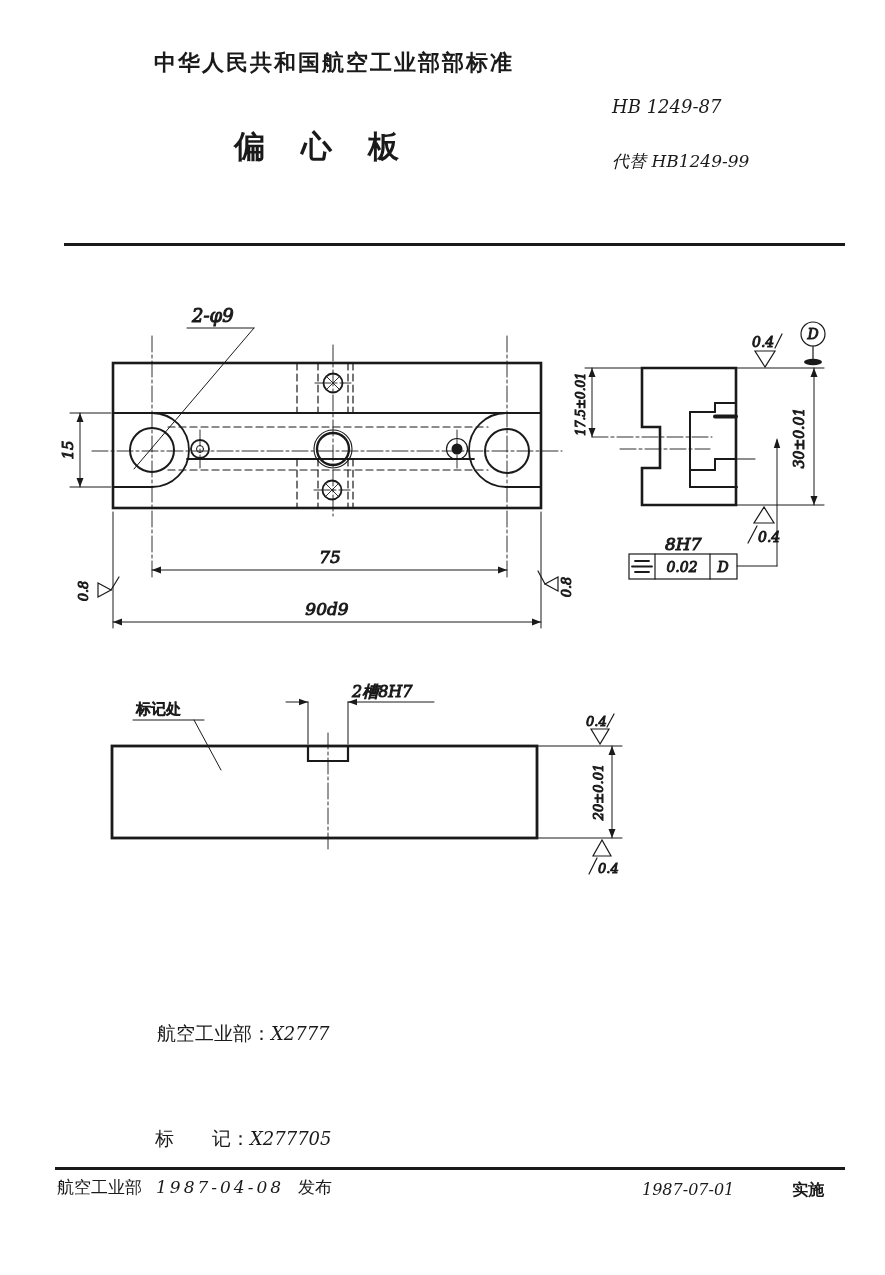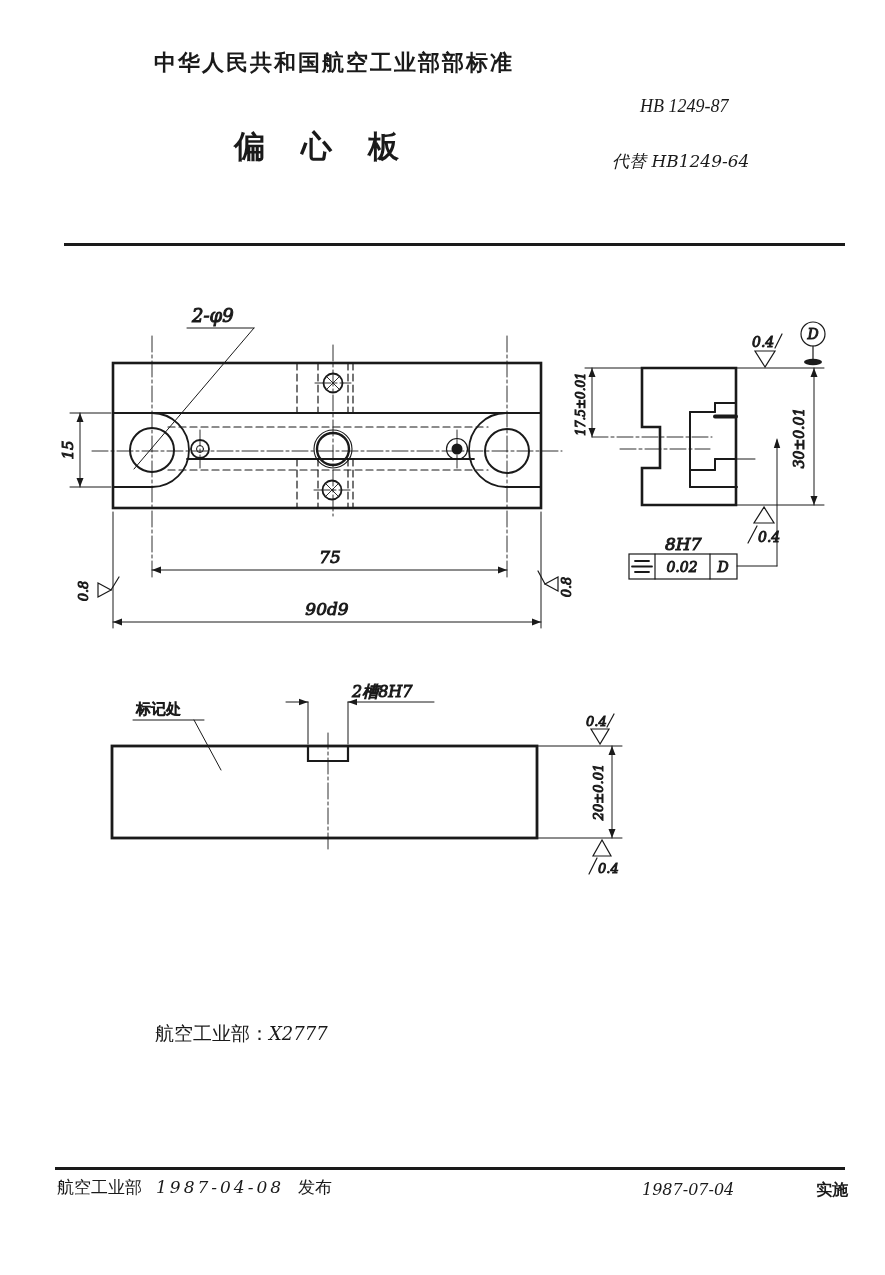--- a/index.html
+++ b/index.html
@@ -2,45 +2,45 @@
 <html><head>
 <meta charset="utf-8">
 <style>
   html,body{margin:0;padding:0;background:#e8e8e8;}
   #page{position:relative;width:885px;height:1275px;background:#ffffff;overflow:hidden;
         font-family:"Liberation Sans",sans-serif;color:#1a1a1a;text-align:center;}
   .abs{position:absolute;}
   .cjk{font-family:"Liberation Sans",sans-serif;}
   .hw{font-family:"DejaVu Serif",serif;font-style:italic;}
   #org-line{left:154px;top:48px;font-size:22px;font-weight:bold;letter-spacing:2px;}
-  #std-no{left:640px;top:96px;font-size:18px;font-family:Liberation Serif, serif;}
+  #std-no{left:612px;top:96px;font-size:18px;}
   #doc-title{left:234px;top:126px;font-size:31px;font-weight:bold;letter-spacing:36px;}
   #supersedes{left:612px;top:150px;font-size:17px;}
   #head-rule{left:64px;top:243px;width:781px;height:3px;background:#1a1a1a;}
   svg text{fill:#1a1a1a;}
   svg .hw{font-family:"DejaVu Serif",serif;font-style:italic;}
   svg .cjk{font-family:"Liberation Sans",sans-serif;}
   #notes{left:155px;top:946px;font-size:19px;line-height:35px;white-space:pre;}
   #notes .hw{font-size:18px;margin-top:28px;}
   #foot-rule{left:55px;top:1167px;width:790px;height:3px;background:#1a1a1a;}
   #footer-left{left:57px;top:1176px;font-size:17px;}
   #footer-left .date{letter-spacing:3px;margin:16px 14px;}
   #footer-left .cjk{font-weight:normal;}
   #footer-right{left:642px;top:1180px;font-size:16px;}
-  #footer-right .cjk{font-weight:bold;margin-left:82px;}
+  #footer-right .cjk{font-weight:bold;margin-left:58px;}
 </style>
 </head>
 <body>
 
 <div id="page">
 
   <div class="abs cjk" id="org-line">中华人民共和国航空工业部部标准</div>
   <div class="abs hw" id="std-no">HB 1249-87</div>
   <div class="abs cjk" id="doc-title">偏心板</div>
-  <div class="abs hw" id="supersedes">代替 HB1249-64</div>
+  <div class="abs hw" id="supersedes">代替 HB1249-99</div>
   <div class="abs" id="head-rule"></div>
 
   <svg class="abs" style="left:0;top:0" width="885" height="1275" viewBox="0 0 885 1275" stroke="#1a1a1a" fill="none" stroke-linecap="round">
 
     <g>
       <rect x="113" y="363" width="428" height="145" stroke-width="2.6"></rect>
       <line x1="113" y1="413" x2="541" y2="413" stroke-width="1.8"></line>
       <line x1="187" y1="459" x2="474" y2="459" stroke-width="1.8"></line>
       <path d="M152,413 A37,37 0 0 1 152,487" stroke-width="1.8"></path>
       <line x1="113" y1="487" x2="152" y2="487" stroke-width="1.8"></line>
@@ -202,23 +202,24 @@
       <line x1="607" y1="727" x2="614" y2="714" stroke-width="1.2"></line>
       <polygon points="600,744 591,729 609,729" stroke-width="1.2"></polygon>
       <polygon points="602,840 593,856 611,856" stroke-width="1.2"></polygon>
       <line x1="589" y1="874" x2="597" y2="858" stroke-width="1.2"></line>
       <text x="598" y="873" class="hw" font-size="13">0.4</text>
     </g>
   </svg>
 
   <div class="abs" id="notes">
     <div><span class="cjk">航空工业部：</span><span class="hw">X2777</span></div>
+    <div><span class="cjk">标　　记：</span><span class="hw">X277705</span></div>
   </div>
 
   <div class="abs" id="foot-rule"></div>
   <div class="abs" id="footer-left">
     <span class="cjk">航空工业部</span><span class="hw date">1987-04-08</span><span class="cjk">发布</span>
   </div>
   <div class="abs" id="footer-right">
-    <span class="hw">1987-07-04</span><span class="cjk">实施</span>
+    <span class="hw">1987-07-01</span><span class="cjk">实施</span>
   </div>
 
 </div>
 
 </body></html>

